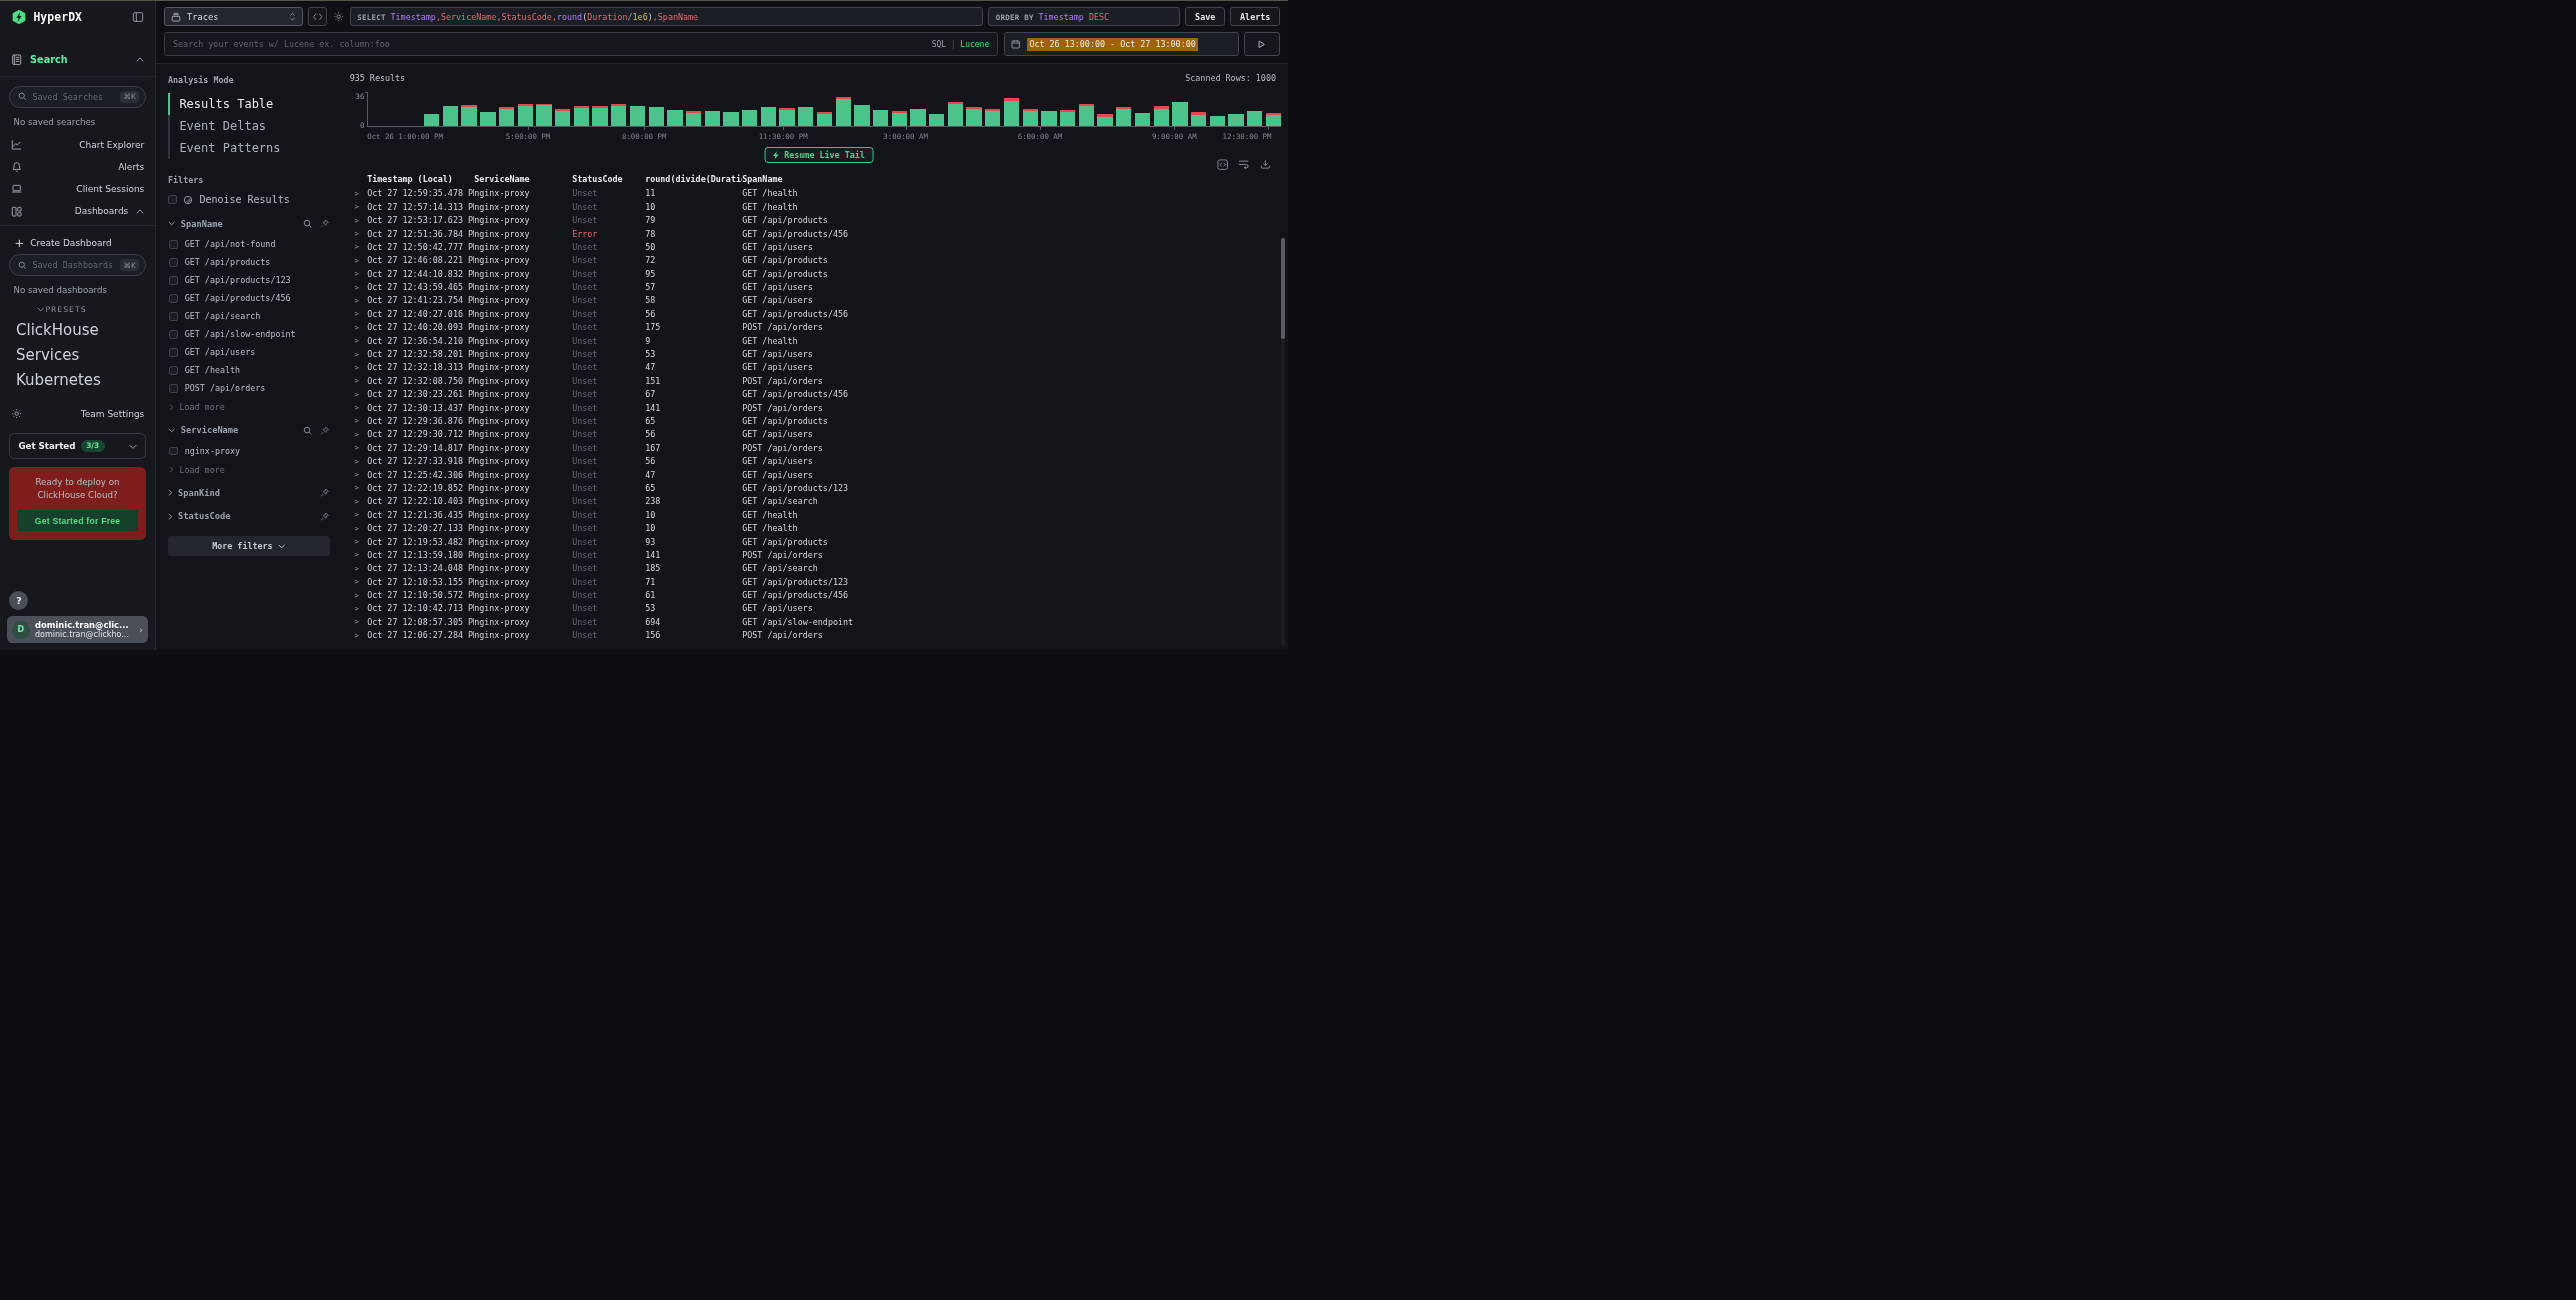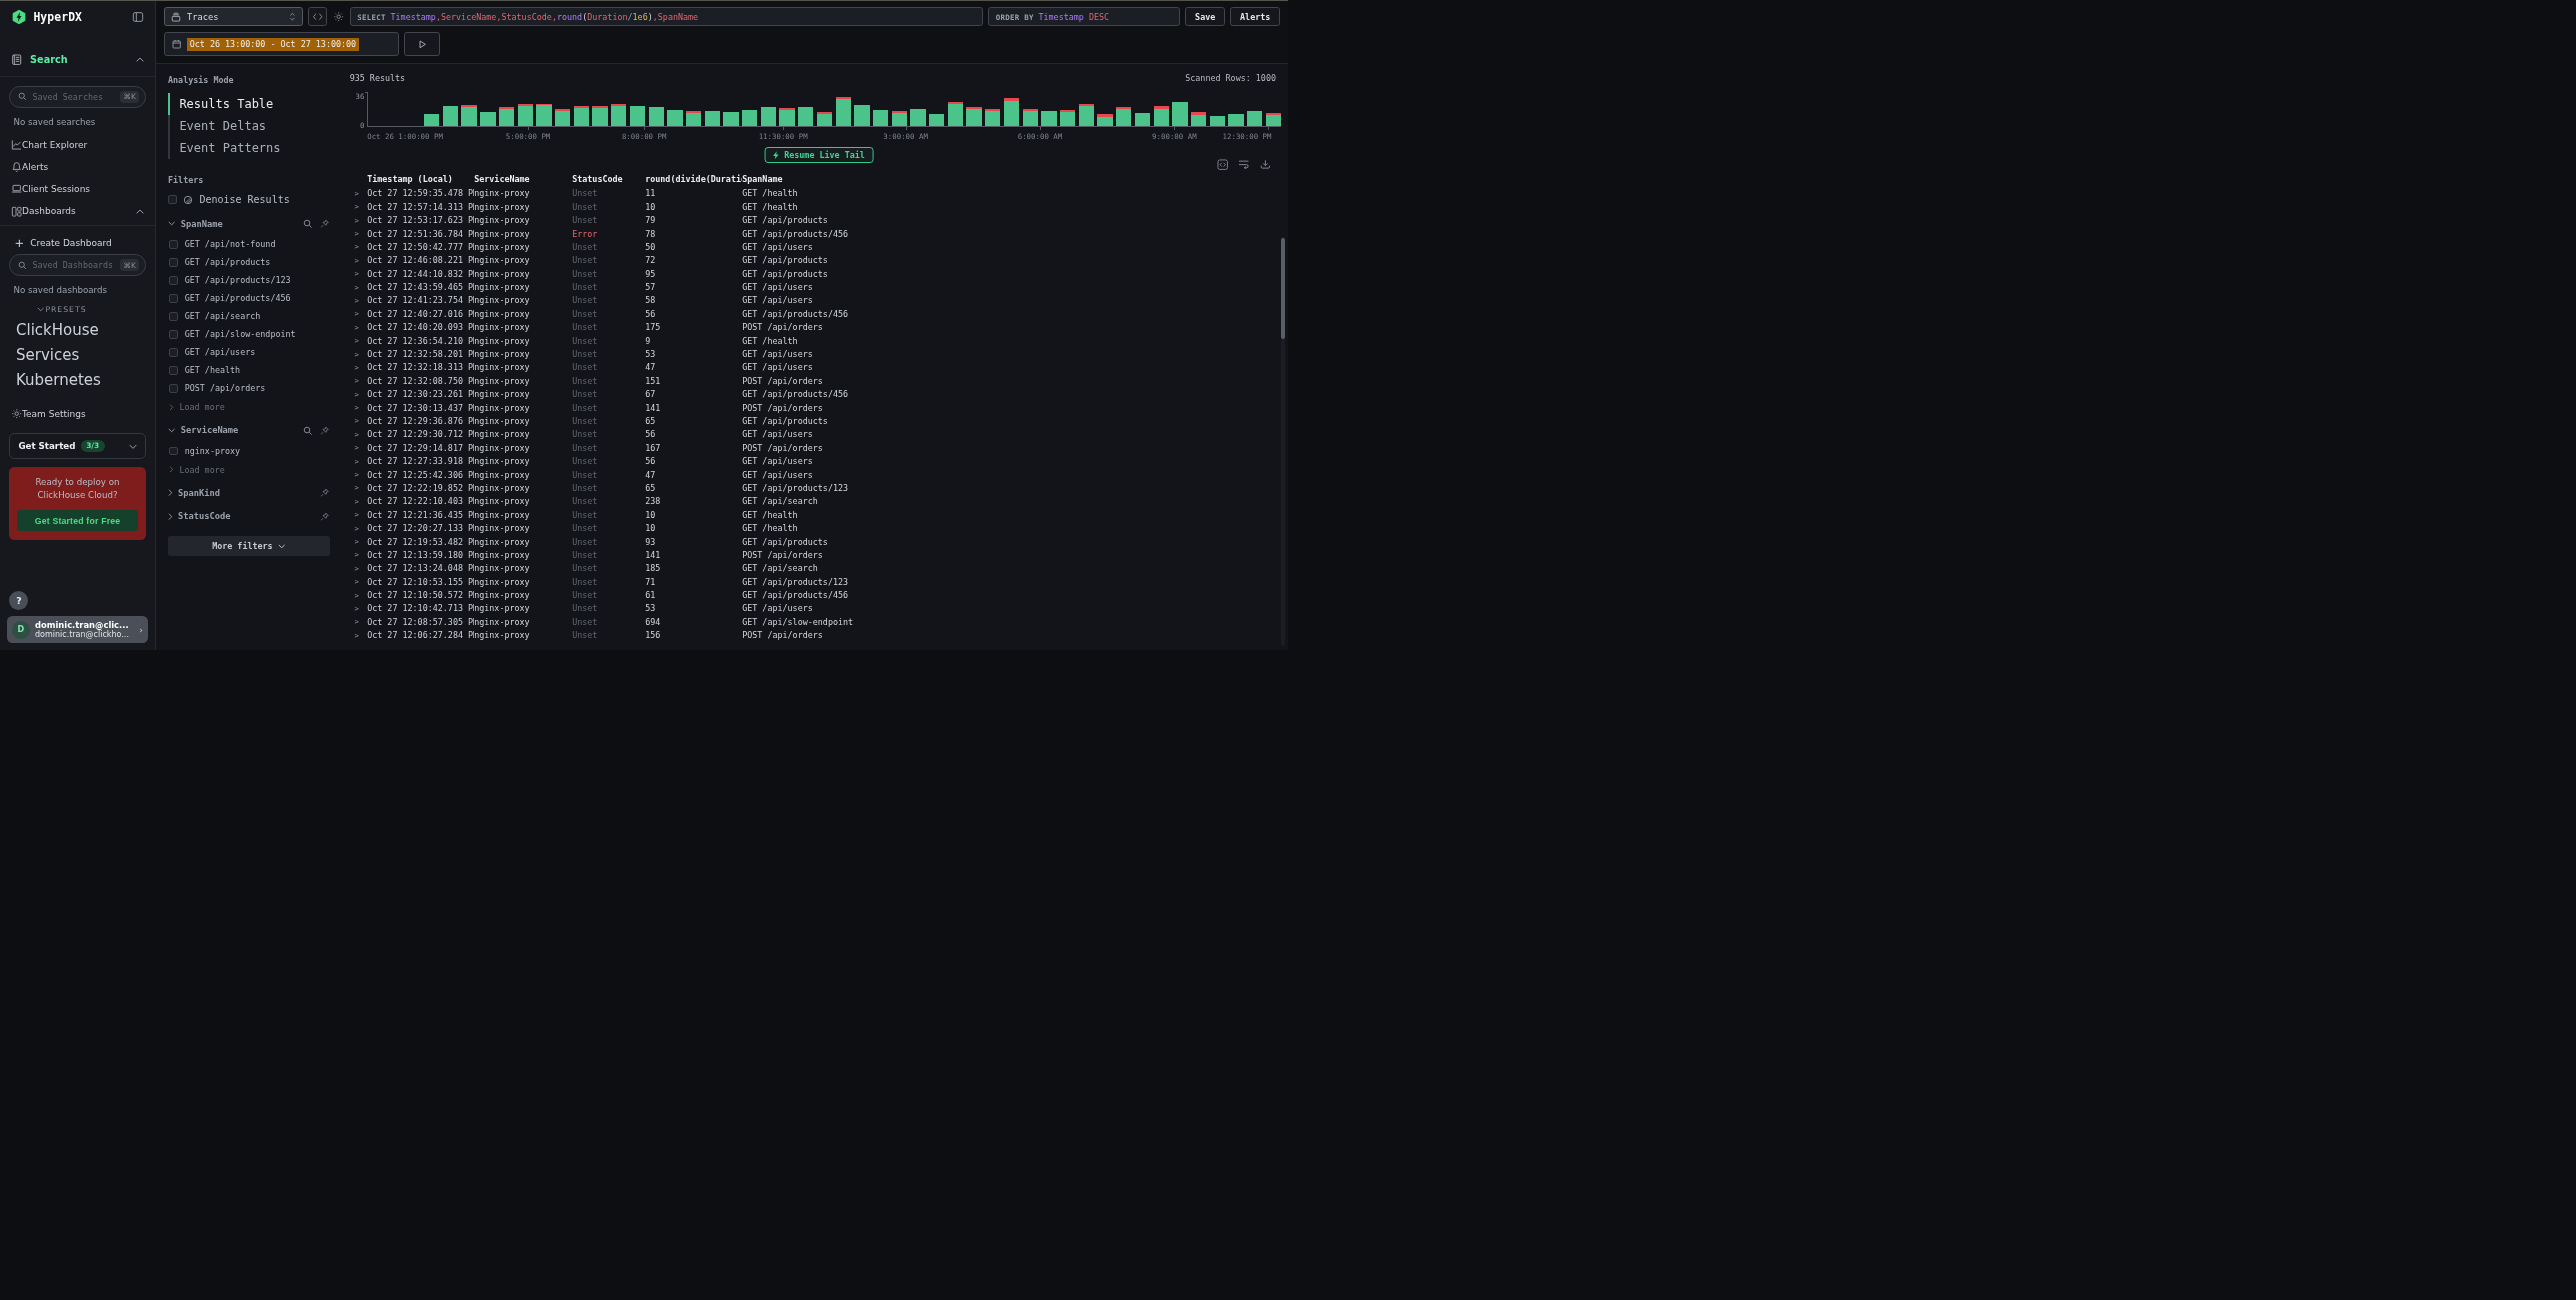--- a/index.html
+++ b/index.html
@@ -15,21 +15,21 @@
   .logo-badge{width:16px;height:16px;display:flex;align-items:center;justify-content:center;}
   .brand{color:#fff;font-weight:800;font-size:11.4px;letter-spacing:0.1px;font-family:"DejaVu Sans Mono","Liberation Mono",monospace;flex:1;}
   .collapse-btn{color:#9aa0a9;cursor:pointer;display:flex;}
   .search-row{display:flex;align-items:center;gap:8px;padding:5.4px 10.7px;}
   .search-row .lbl{color:#5ceda5;font-weight:800;font-size:9.7px;flex:1;}
   .sb-divider{height:0.7px;background:#24272d;margin:5.4px 0 9.4px 0;}
   .pill{display:flex;align-items:center;gap:5.4px;margin:0 9.4px;border:0.7px solid #3a3e46;background:#1b1e24;border-radius:10.7px;padding:4px 5.4px 4px 8px;cursor:text;}
   .pill .ph{color:#63676f;font-size:8.4px;flex:1;font-family:"DejaVu Sans Mono","Liberation Mono",monospace;}
   .pill .kbd{background:#2b2e35;color:#8a8e97;border-radius:3.4px;font-size:7.4px;padding:1.3px 3.4px;}
   .sb-empty{color:#9aa0ab;font-size:8.7px;padding:9.4px 10.7px 6.7px 13.4px;}
-  .sb-item{display:flex;align-items:center;gap:0;padding:5.4px 10.7px;color:#ced2d9;font-size:9px;cursor:pointer;}
+  .sb-item{display:flex;align-items:center;gap:8px;padding:5.4px 10.7px;color:#ced2d9;font-size:9px;cursor:pointer;text-align:right;}
   .sb-item .lbl{flex:1;}
   .sb-item svg{flex-shrink:0;}
   .sb-sub{padding-left:0;}
   .create-dash{display:flex;align-items:center;gap:6.7px;color:#d4d8de;font-size:9px;padding:6px 10.7px 6px 14.8px;cursor:pointer;}
   .presets-row{display:flex;align-items:center;gap:1px;color:#8a8f99;font-size:7.7px;letter-spacing:1px;padding:6.7px 10.7px 4px 16px;cursor:pointer;margin-left:21px;}
   .preset-item{color:#ced2d9;font-size:15px;padding:3.4px 10.7px 3.4px 16px;cursor:pointer;}
   .team-row{margin-top:10.7px;}
   .getstarted{margin:8px 9.4px 0 9.4px;border:0.7px solid #34383f;border-radius:5.4px;padding:5.4px 8px;display:flex;align-items:center;gap:5.4px;cursor:pointer;}
   .getstarted .lbl{color:#eef0f3;font-weight:800;font-size:8.7px;}
   .gs-badge{background:#174630;color:#5fe3a1;font-weight:800;font-size:7.4px;border-radius:6.7px;padding:1.3px 5.4px;}
@@ -311,20 +311,28 @@
         <div class="sql-input mono">
             <span class="tokens"><span class="tk-kw">SELECT </span><span class="tk-purple">Timestamp</span><span class="tk-red">,</span><span class="tk-red">ServiceName</span><span class="tk-red">,</span><span class="tk-red">StatusCode</span><span class="tk-red">,</span><span class="tk-purple">round</span><span class="tk-pun">(</span><span class="tk-red">Duration</span><span class="tk-cyan">/</span><span class="tk-num">1e6</span><span class="tk-pun">)</span><span class="tk-red">,</span><span class="tk-red">SpanName</span></span>
           </div>
         <div class="sql-input orderby mono">
             <span class="tokens"><span class="tk-kw">ORDER BY </span><span class="tk-purple">Timestamp </span><span class="tk-red">DESC</span></span>
           </div>
         <button class="btn mono">Save</button>
         <button class="btn mono">Alerts</button>
       </div>
       <div class="tb-row">
+        <div class="search-input mono">
+          <span class="ph">Search your events w/ Lucene ex. column:foo</span>
+          <span class="lang-toggle">
+            <span class="lang-sql">SQL</span>
+            <span class="lang-sep">|</span>
+            <span class="lang-lucene">Lucene</span>
+          </span>
+        </div>
         <div class="daterange mono">
           <svg width="9.4" height="10" viewBox="0 0 14 15" fill="none" stroke="#9aa0a9" stroke-width="1.3">
               <rect x="1.5" y="3" width="11" height="10.5" rx="1.2"></rect>
               <line x1="1.5" y1="6" x2="12.5" y2="6"></line>
               <line x1="4.5" y1="1.5" x2="4.5" y2="4"></line>
               <line x1="9.5" y1="1.5" x2="9.5" y2="4"></line>
             </svg>
           <span class="val">Oct 26 13:00:00 - Oct 27 13:00:00</span>
         </div>
         <div class="play-btn">

